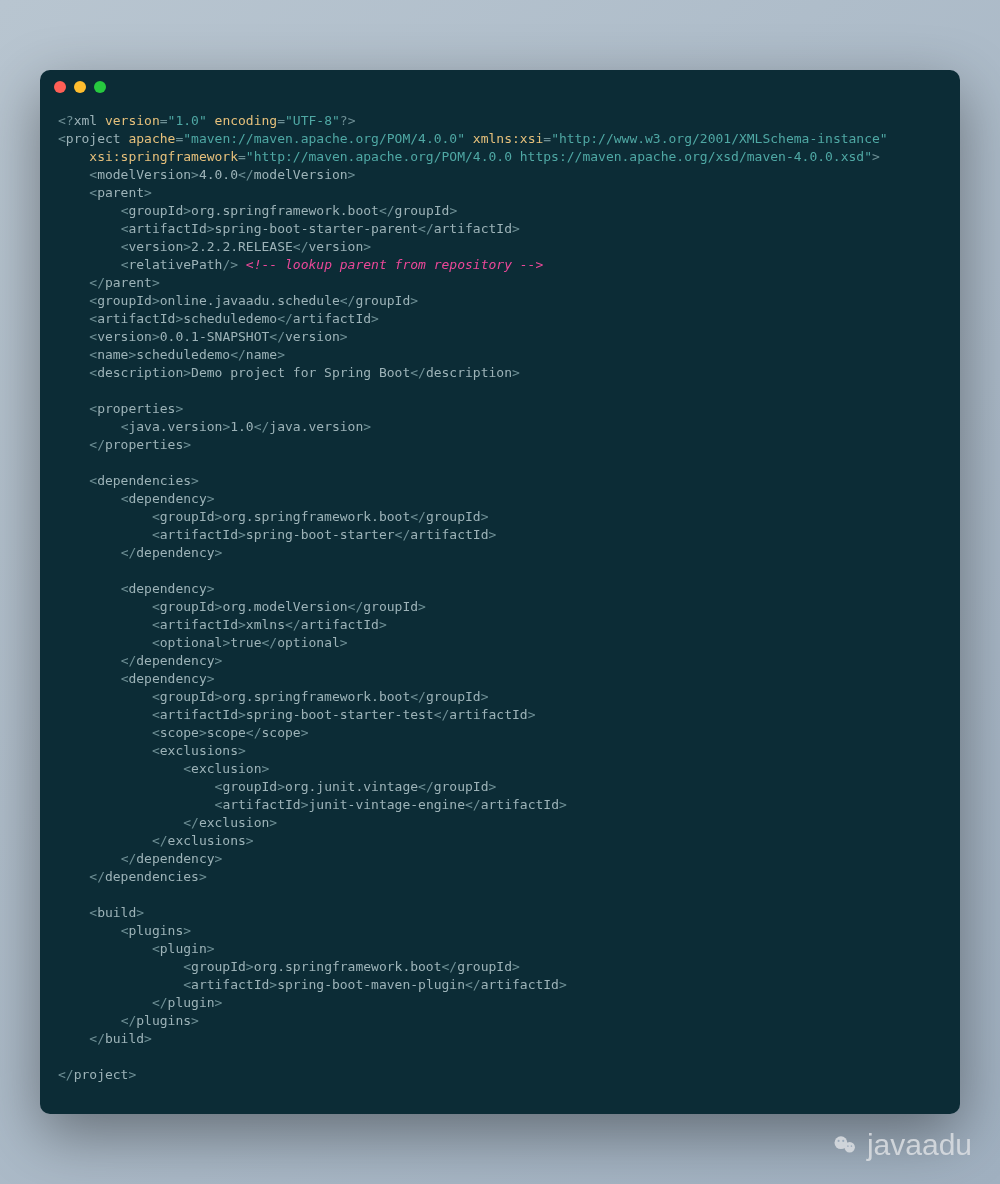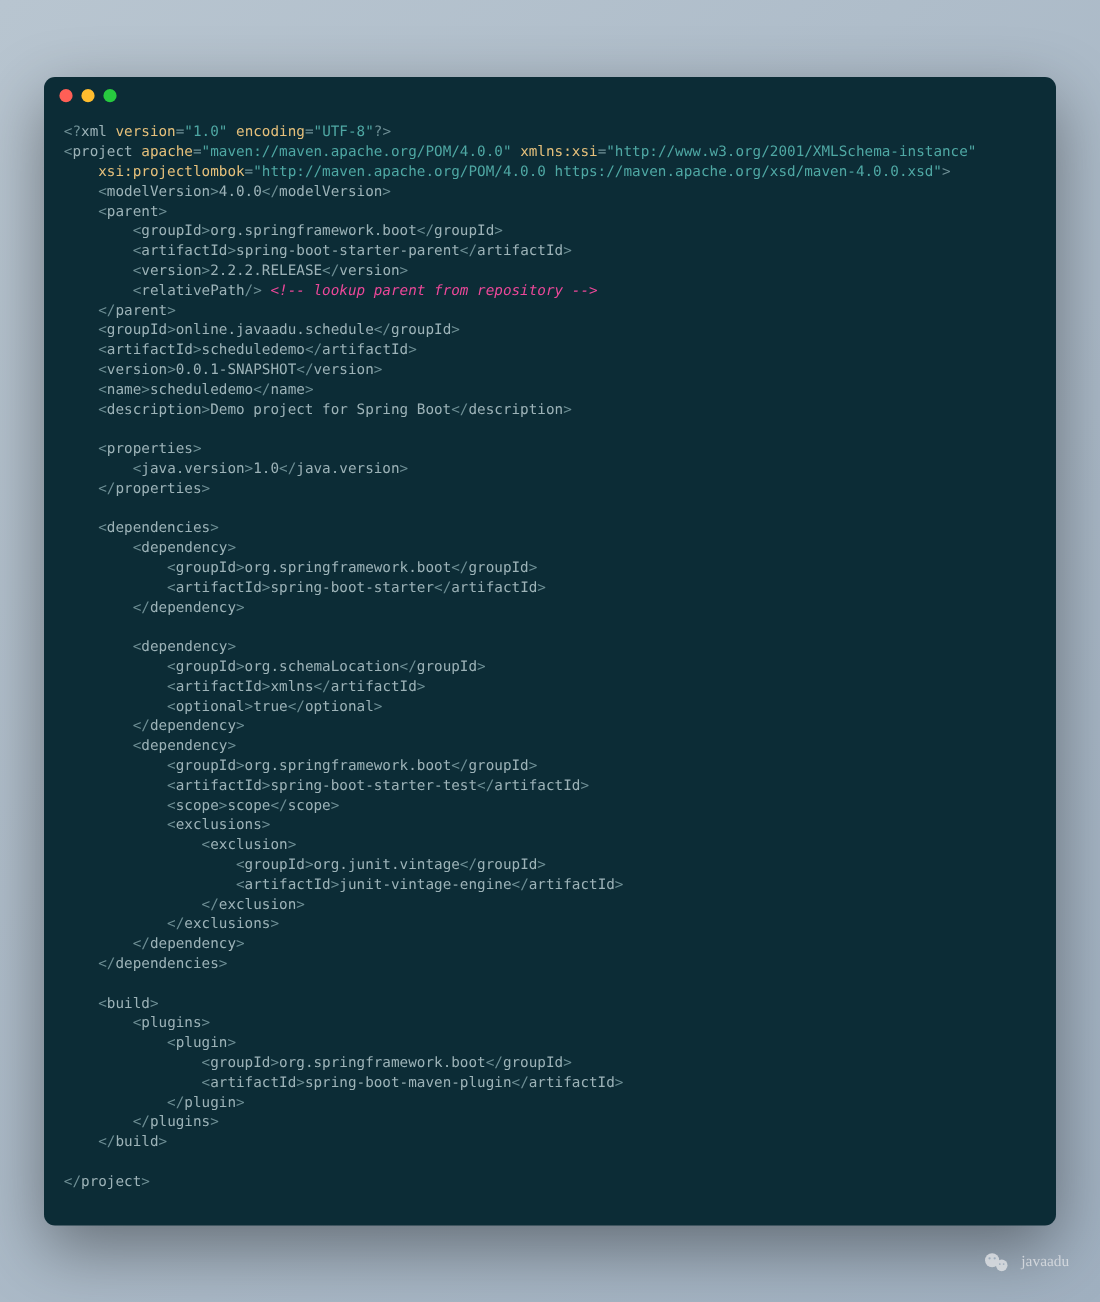--- a/index.html
+++ b/index.html
@@ -47,41 +47,41 @@
 .tag-name { color: #9db3b8; }
 .attr-name { color: #e6c07b; }
 .attr-val { color: #4fa8a4; }
 .text-val { color: #9db3b8; text-align: right; }
 .comment { color: #ec4899; font-style: italic; }
 .watermark {
   position: absolute;
   bottom: 22px;
   right: 28px;
   color: #dcdfe3;
-  font-family: Liberation Serif, serif;
-  font-size: 14px;
+  font-family: Liberation Sans, sans-serif;
+  font-size: 30px;
   display: flex;
   align-items: center;
   gap: 8px;
   opacity: 0.85;
 }
 .watermark svg { width: 28px; height: 28px; }
 </style>
 </head>
 <body>
 
 <div class="window">
   <div class="titlebar">
     <div class="traffic-light tl-red"></div>
     <div class="traffic-light tl-yellow"></div>
     <div class="traffic-light tl-green"></div>
   </div>
   <div class="code-area"><span class="tag-punct">&lt;?</span><span class="tag-name">xml</span> <span class="attr-name">version</span><span class="tag-punct">=</span><span class="attr-val">"1.0"</span> <span class="attr-name">encoding</span><span class="tag-punct">=</span><span class="attr-val">"UTF-8"</span><span class="tag-punct">?&gt;</span>
 <span class="tag-punct">&lt;</span><span class="tag-name">project</span> <span class="attr-name">apache</span><span class="tag-punct">=</span><span class="attr-val">"<span>maven://maven.apache.org/POM/4.0.0</span>"</span> <span class="attr-name">xmlns:xsi</span><span class="tag-punct">=</span><span class="attr-val">"<span>http://www.w3.org/2001/XMLSchema-instance</span>"</span>
-    <span class="attr-name">xsi:projectlombok</span><span class="tag-punct">=</span><span class="attr-val">"<span>http://maven.apache.org/POM/4.0.0 https://maven.apache.org/xsd/maven-4.0.0.xsd</span>"</span><span class="tag-punct">&gt;</span>
+    <span class="attr-name">xsi:springframework</span><span class="tag-punct">=</span><span class="attr-val">"<span>http://maven.apache.org/POM/4.0.0 https://maven.apache.org/xsd/maven-4.0.0.xsd</span>"</span><span class="tag-punct">&gt;</span>
     <span class="tag-punct">&lt;</span><span class="tag-name">modelVersion</span><span class="tag-punct">&gt;</span><span class="text-val">4.0.0</span><span class="tag-punct">&lt;/</span><span class="tag-name">modelVersion</span><span class="tag-punct">&gt;</span>
     <span class="tag-punct">&lt;</span><span class="tag-name">parent</span><span class="tag-punct">&gt;</span>
         <span class="tag-punct">&lt;</span><span class="tag-name">groupId</span><span class="tag-punct">&gt;</span><span class="text-val">org.springframework.boot</span><span class="tag-punct">&lt;/</span><span class="tag-name">groupId</span><span class="tag-punct">&gt;</span>
         <span class="tag-punct">&lt;</span><span class="tag-name">artifactId</span><span class="tag-punct">&gt;</span><span class="text-val">spring-boot-starter-parent</span><span class="tag-punct">&lt;/</span><span class="tag-name">artifactId</span><span class="tag-punct">&gt;</span>
         <span class="tag-punct">&lt;</span><span class="tag-name">version</span><span class="tag-punct">&gt;</span><span class="text-val">2.2.2.RELEASE</span><span class="tag-punct">&lt;/</span><span class="tag-name">version</span><span class="tag-punct">&gt;</span>
         <span class="tag-punct">&lt;</span><span class="tag-name">relativePath</span><span class="tag-punct">/&gt;</span> <span class="comment">&lt;!-- lookup parent from repository --&gt;</span>
     <span class="tag-punct">&lt;/</span><span class="tag-name">parent</span><span class="tag-punct">&gt;</span>
     <span class="tag-punct">&lt;</span><span class="tag-name">groupId</span><span class="tag-punct">&gt;</span><span class="text-val">online.javaadu.schedule</span><span class="tag-punct">&lt;/</span><span class="tag-name">groupId</span><span class="tag-punct">&gt;</span>
     <span class="tag-punct">&lt;</span><span class="tag-name">artifactId</span><span class="tag-punct">&gt;</span><span class="text-val">scheduledemo</span><span class="tag-punct">&lt;/</span><span class="tag-name">artifactId</span><span class="tag-punct">&gt;</span>
     <span class="tag-punct">&lt;</span><span class="tag-name">version</span><span class="tag-punct">&gt;</span><span class="text-val">0.0.1-SNAPSHOT</span><span class="tag-punct">&lt;/</span><span class="tag-name">version</span><span class="tag-punct">&gt;</span>
@@ -92,21 +92,21 @@
         <span class="tag-punct">&lt;</span><span class="tag-name">java.version</span><span class="tag-punct">&gt;</span><span class="text-val">1.0</span><span class="tag-punct">&lt;/</span><span class="tag-name">java.version</span><span class="tag-punct">&gt;</span>
     <span class="tag-punct">&lt;/</span><span class="tag-name">properties</span><span class="tag-punct">&gt;</span>
 
     <span class="tag-punct">&lt;</span><span class="tag-name">dependencies</span><span class="tag-punct">&gt;</span>
         <span class="tag-punct">&lt;</span><span class="tag-name">dependency</span><span class="tag-punct">&gt;</span>
             <span class="tag-punct">&lt;</span><span class="tag-name">groupId</span><span class="tag-punct">&gt;</span><span class="text-val">org.springframework.boot</span><span class="tag-punct">&lt;/</span><span class="tag-name">groupId</span><span class="tag-punct">&gt;</span>
             <span class="tag-punct">&lt;</span><span class="tag-name">artifactId</span><span class="tag-punct">&gt;</span><span class="text-val">spring-boot-starter</span><span class="tag-punct">&lt;/</span><span class="tag-name">artifactId</span><span class="tag-punct">&gt;</span>
         <span class="tag-punct">&lt;/</span><span class="tag-name">dependency</span><span class="tag-punct">&gt;</span>
 
         <span class="tag-punct">&lt;</span><span class="tag-name">dependency</span><span class="tag-punct">&gt;</span>
-            <span class="tag-punct">&lt;</span><span class="tag-name">groupId</span><span class="tag-punct">&gt;</span><span class="text-val">org.schemaLocation</span><span class="tag-punct">&lt;/</span><span class="tag-name">groupId</span><span class="tag-punct">&gt;</span>
+            <span class="tag-punct">&lt;</span><span class="tag-name">groupId</span><span class="tag-punct">&gt;</span><span class="text-val">org.modelVersion</span><span class="tag-punct">&lt;/</span><span class="tag-name">groupId</span><span class="tag-punct">&gt;</span>
             <span class="tag-punct">&lt;</span><span class="tag-name">artifactId</span><span class="tag-punct">&gt;</span><span class="text-val">xmlns</span><span class="tag-punct">&lt;/</span><span class="tag-name">artifactId</span><span class="tag-punct">&gt;</span>
             <span class="tag-punct">&lt;</span><span class="tag-name">optional</span><span class="tag-punct">&gt;</span><span class="text-val">true</span><span class="tag-punct">&lt;/</span><span class="tag-name">optional</span><span class="tag-punct">&gt;</span>
         <span class="tag-punct">&lt;/</span><span class="tag-name">dependency</span><span class="tag-punct">&gt;</span>
         <span class="tag-punct">&lt;</span><span class="tag-name">dependency</span><span class="tag-punct">&gt;</span>
             <span class="tag-punct">&lt;</span><span class="tag-name">groupId</span><span class="tag-punct">&gt;</span><span class="text-val">org.springframework.boot</span><span class="tag-punct">&lt;/</span><span class="tag-name">groupId</span><span class="tag-punct">&gt;</span>
             <span class="tag-punct">&lt;</span><span class="tag-name">artifactId</span><span class="tag-punct">&gt;</span><span class="text-val">spring-boot-starter-test</span><span class="tag-punct">&lt;/</span><span class="tag-name">artifactId</span><span class="tag-punct">&gt;</span>
             <span class="tag-punct">&lt;</span><span class="tag-name">scope</span><span class="tag-punct">&gt;</span><span class="text-val">scope</span><span class="tag-punct">&lt;/</span><span class="tag-name">scope</span><span class="tag-punct">&gt;</span>
             <span class="tag-punct">&lt;</span><span class="tag-name">exclusions</span><span class="tag-punct">&gt;</span>
                 <span class="tag-punct">&lt;</span><span class="tag-name">exclusion</span><span class="tag-punct">&gt;</span>
                     <span class="tag-punct">&lt;</span><span class="tag-name">groupId</span><span class="tag-punct">&gt;</span><span class="text-val">org.junit.vintage</span><span class="tag-punct">&lt;/</span><span class="tag-name">groupId</span><span class="tag-punct">&gt;</span>

